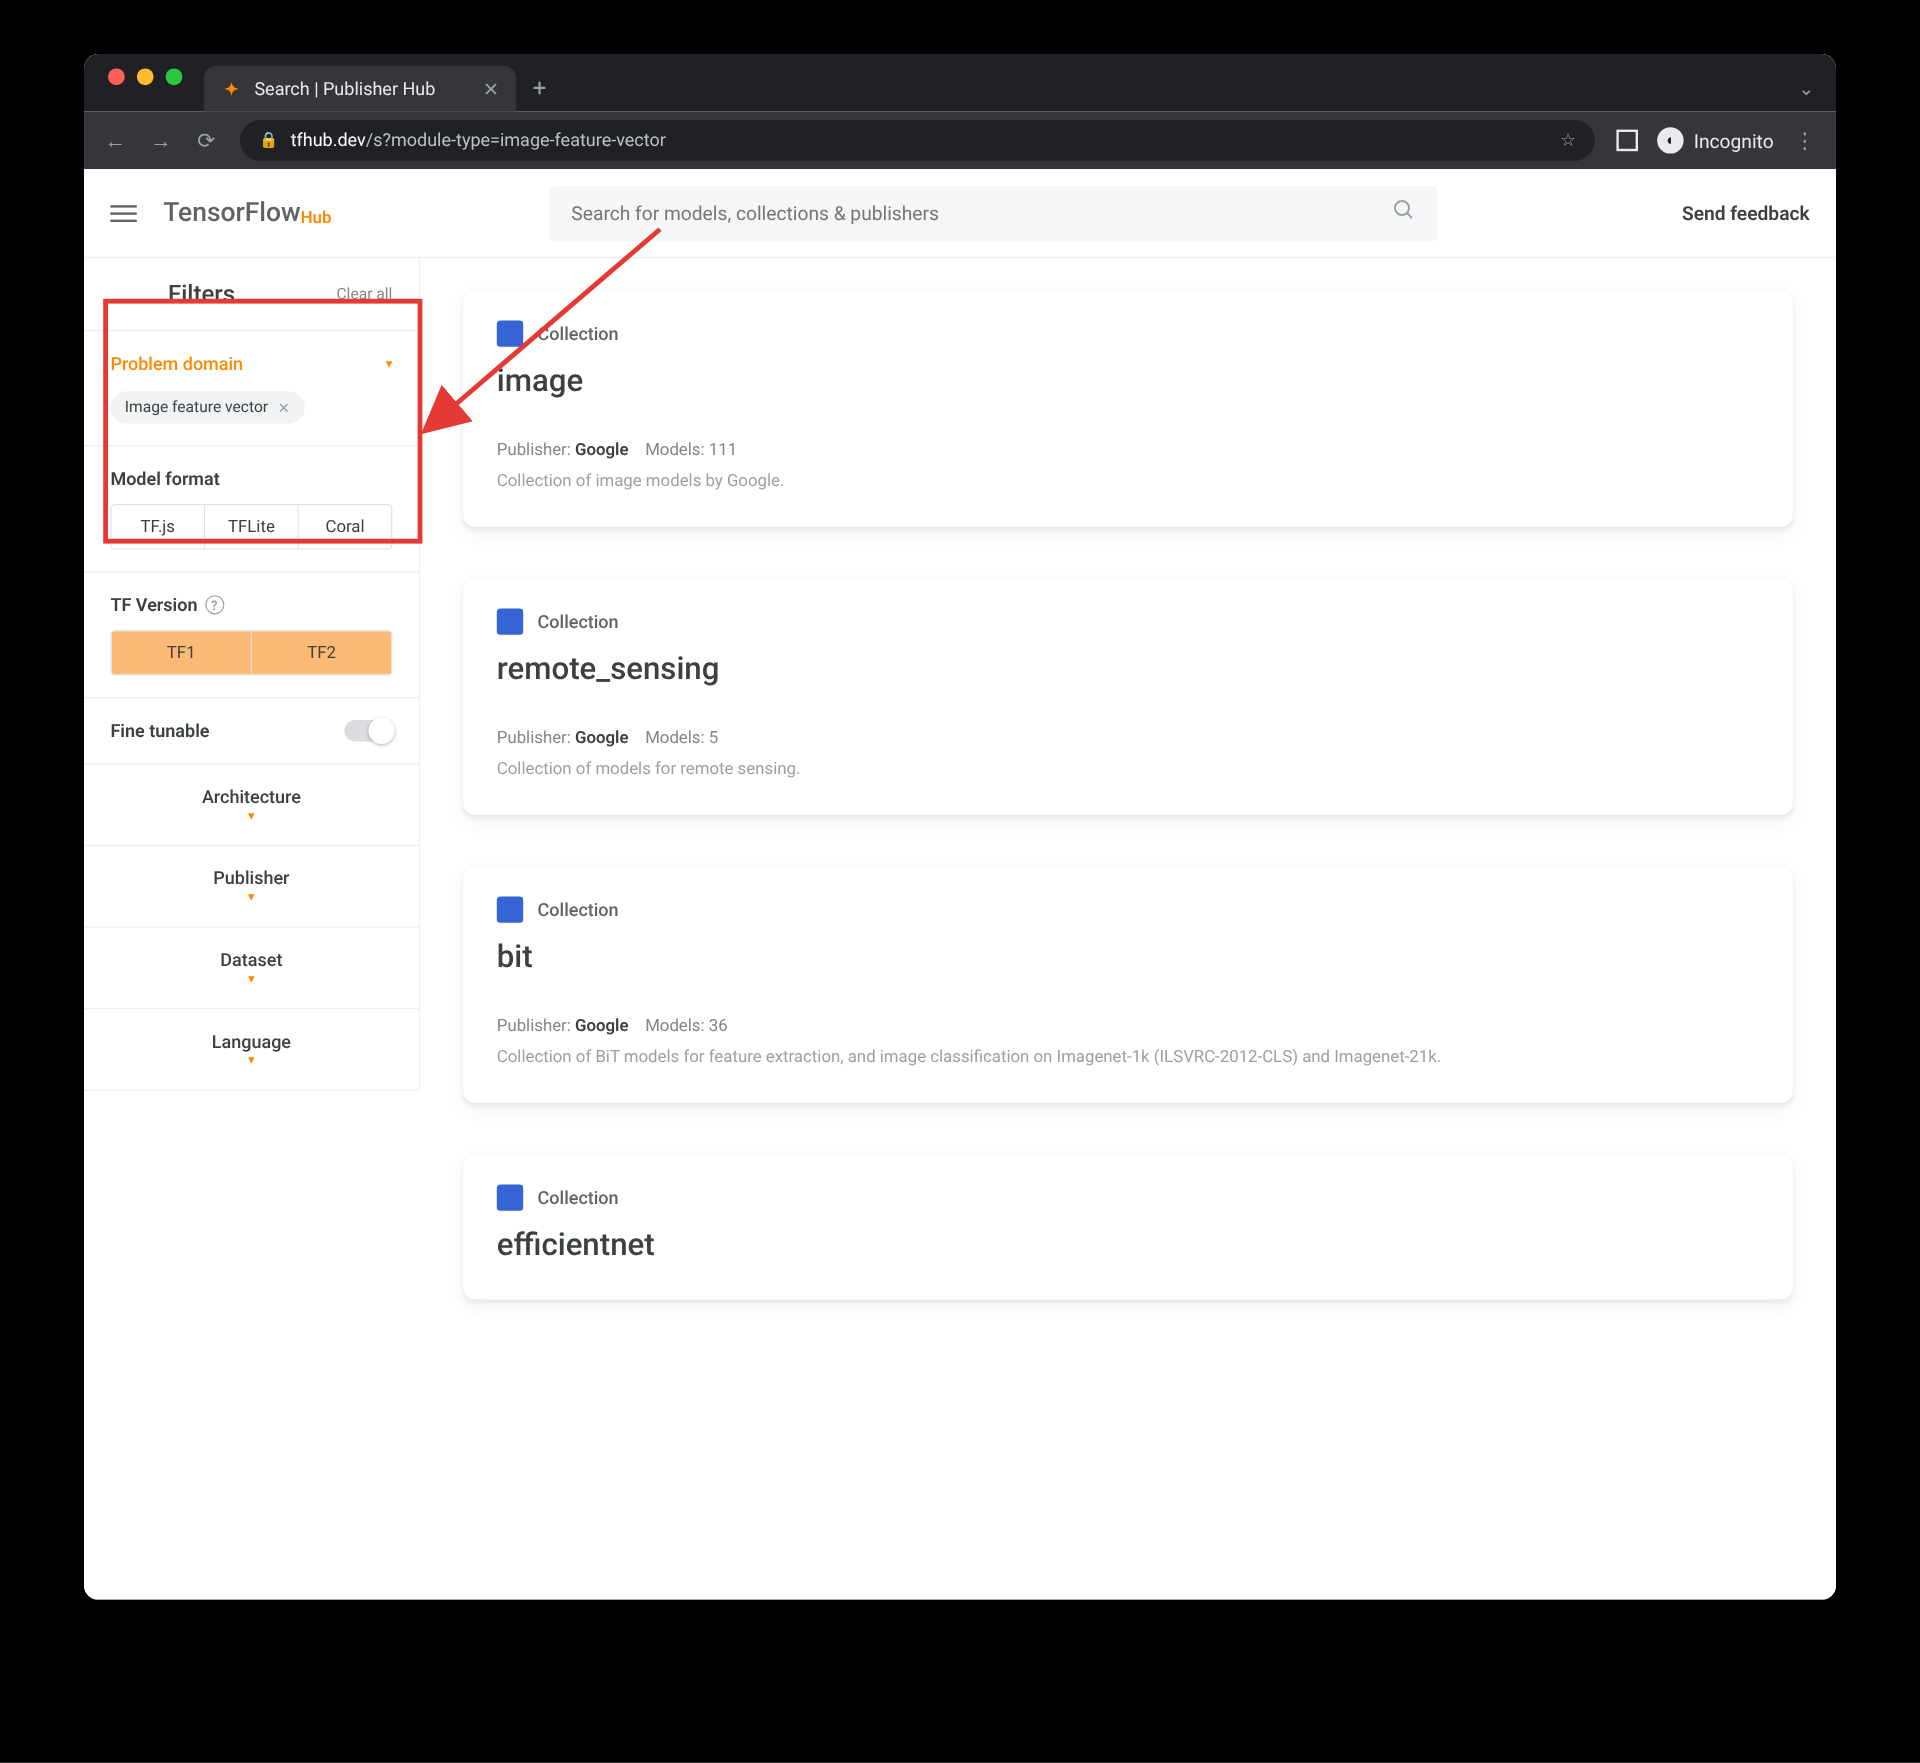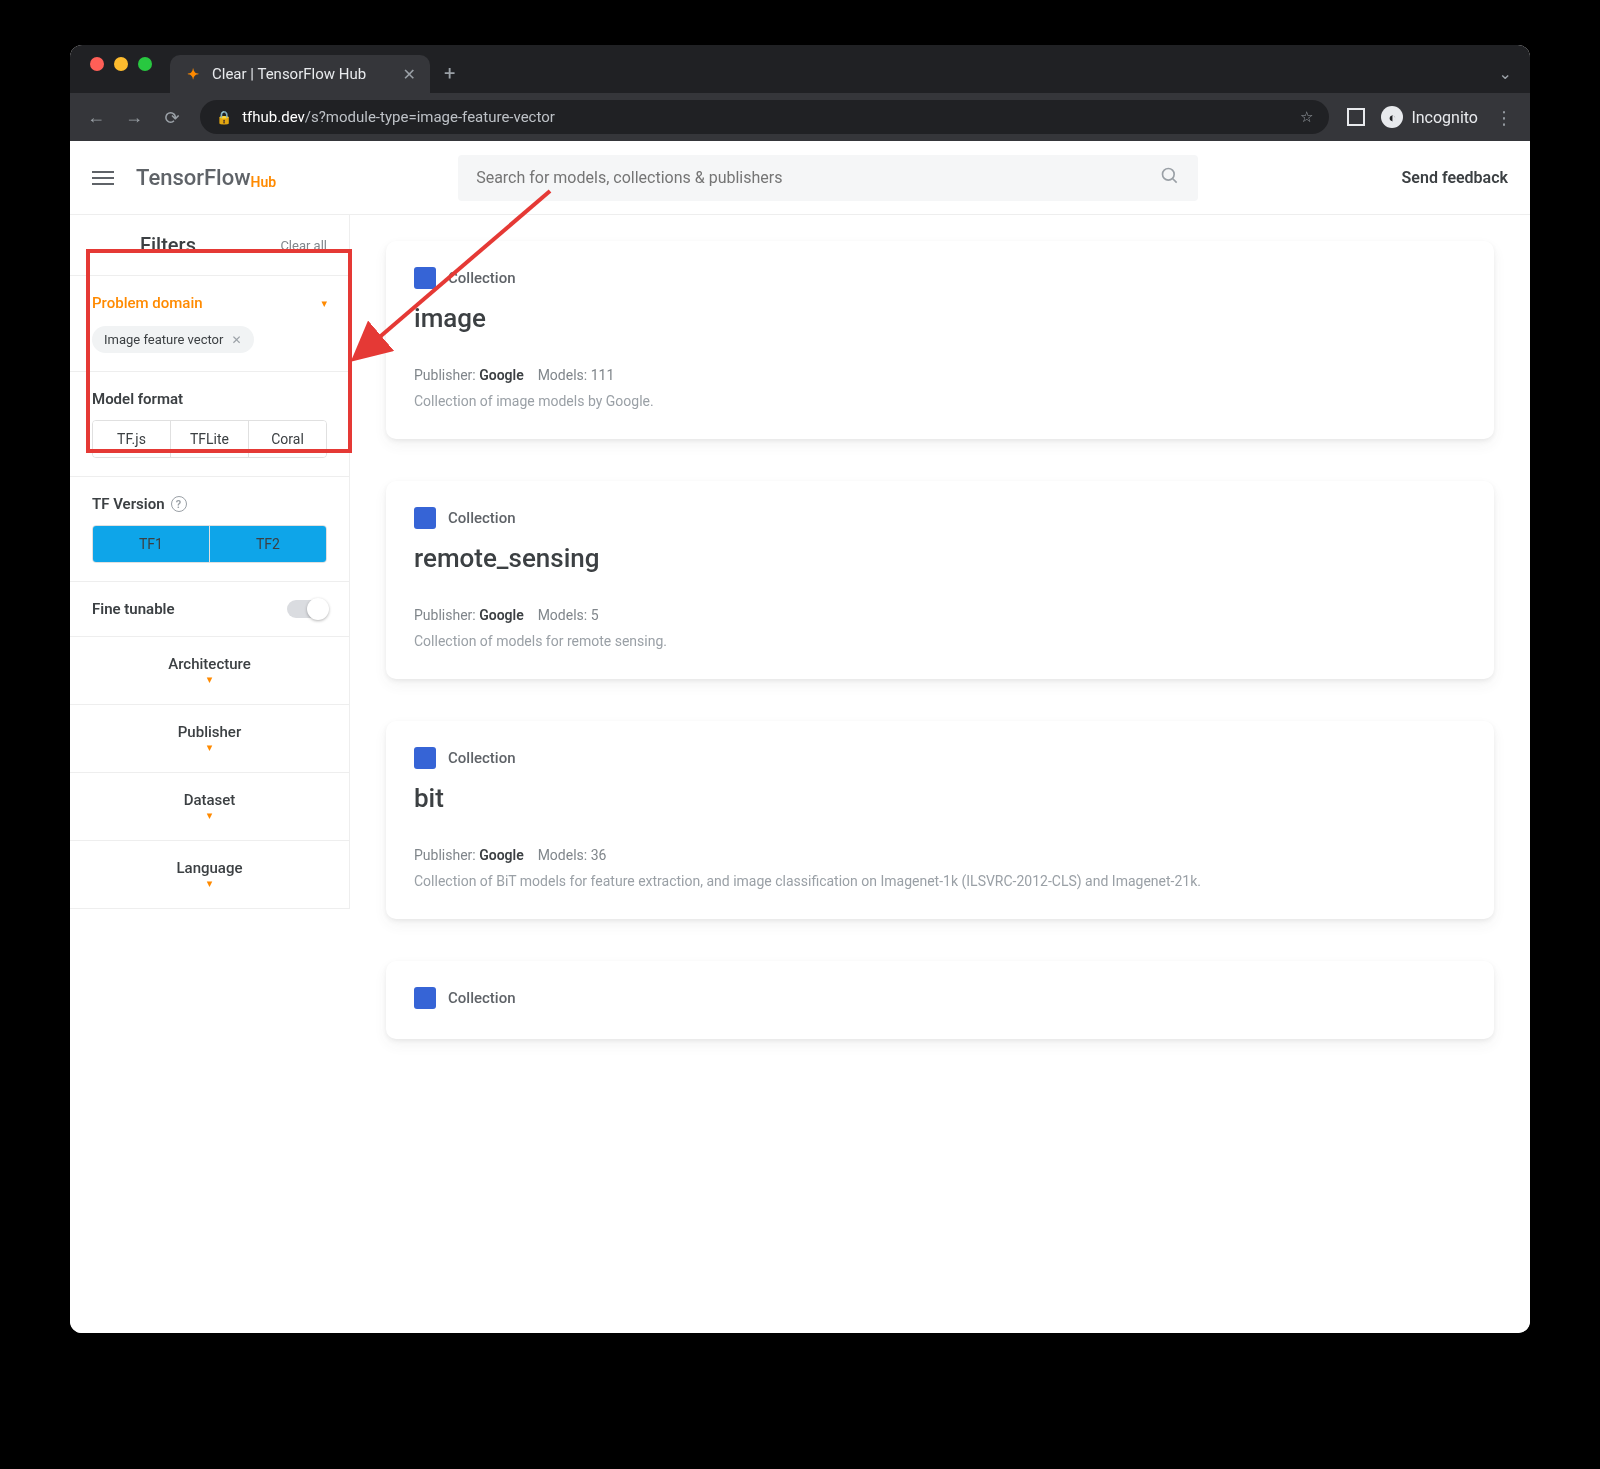--- a/index.html
+++ b/index.html
@@ -47,21 +47,21 @@
   .filters-head .clear{font-size:13px;color:#80868b;}
   .pd-title{color:#ff8a00;font-size:15px;font-weight:500;display:flex;align-items:center;justify-content:space-between;}
   .caret{color:#ff8a00;font-size:11px;}
   .chip{display:inline-flex;align-items:center;gap:8px;background:#f1f3f4;border-radius:16px;padding:6px 12px;font-size:13px;color:#3c4043;margin-top:14px;}
   .chip .x{color:#9aa0a6;font-size:12px;}
   .sec-title{font-size:15px;color:#3c4043;font-weight:600;margin-bottom:12px;display:flex;align-items:center;gap:6px;}
   .btnrow{display:flex;gap:0;border:1px solid #e0e0e0;border-radius:4px;overflow:hidden;}
   .btnrow .fbtn{flex:1;text-align:center;padding:10px 0;font-size:14px;color:#3c4043;border-right:1px solid #e0e0e0;background:#fff;}
   .btnrow .fbtn:last-child{border-right:none;}
   .tfver .btnrow{background:#f5f6f7;}
-  .tfver .fbtn{background:#0ea5e9;}
+  .tfver .fbtn{background:#fdba74;}
   .toggle-row{display:flex;align-items:center;justify-content:space-between;}
   .toggle{width:40px;height:18px;background:#dadce0;border-radius:10px;position:relative;}
   .toggle .knob{position:absolute;right:-2px;top:-2px;width:22px;height:22px;border-radius:50%;background:#fff;box-shadow:0 1px 3px rgba(0,0,0,0.3);}
   .collap{display:flex;align-items:center;justify-content:space-between;font-size:15px;color:#3c4043;font-weight:500;flex-direction:column;}
   .collap .caret{color:#ff8a00;}
   .help-ico{width:16px;height:16px;border:1.5px solid #9aa0a6;border-radius:50%;display:inline-flex;align-items:center;justify-content:center;font-size:11px;color:#9aa0a6;}
   
   .hl-box{position:absolute;border:4px solid #e53935;pointer-events:none;}
   .arrow{position:absolute;pointer-events:none;}
   
@@ -80,21 +80,21 @@
 <div class="window">
 
   <div class="tabbar">
     <div class="traffic">
       <div class="dot red"></div>
       <div class="dot yellow"></div>
       <div class="dot green"></div>
     </div>
     <div class="tab">
       <span class="favicon">✦</span>
-      <span>Clear | TensorFlow Hub</span>
+      <span>Search | Publisher Hub</span>
       <span class="close">✕</span>
     </div>
     <div class="newtab">+</div>
     <div class="chev">⌄</div>
   </div>
 
   <div class="addrbar">
     <span class="nav-ico">←</span>
     <span class="nav-ico">→</span>
     <span class="nav-ico">⟳</span>
@@ -245,20 +245,21 @@
             <span>Models:</span> <span>36</span>
           </div>
           <div class="desc">Collection of BiT models for feature extraction, and image classification on Imagenet-1k (ILSVRC-2012-CLS) and Imagenet-21k.</div>
         </div>
 
         <div class="card">
           <div class="kind">
               <span class="ico"></span>
               <span>Collection</span>
             </div>
+          <h2>efficientnet</h2>
         </div>
       </div>
     </div>
 
     <div class="hl-box" style="left:16px;top:108px;width:266px;height:204px;"></div>
 
     <svg class="arrow" style="left:280px;top:30px;" width="220" height="220">
       <defs>
           <marker id="ah" markerWidth="12" markerHeight="12" refX="2" refY="5" orient="auto">
             <path d="M0,0 L10,5 L0,10 z" fill="#e53935"></path>

